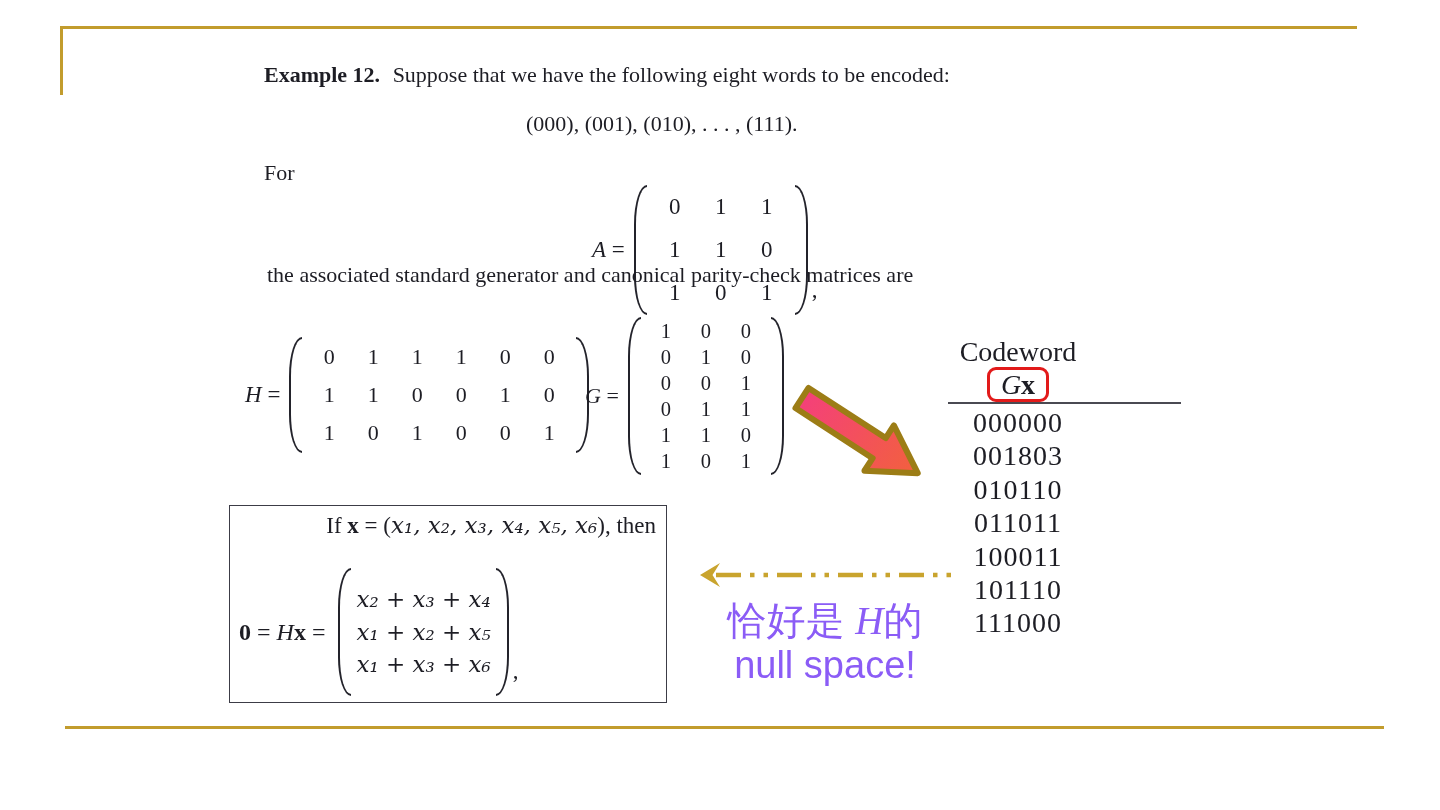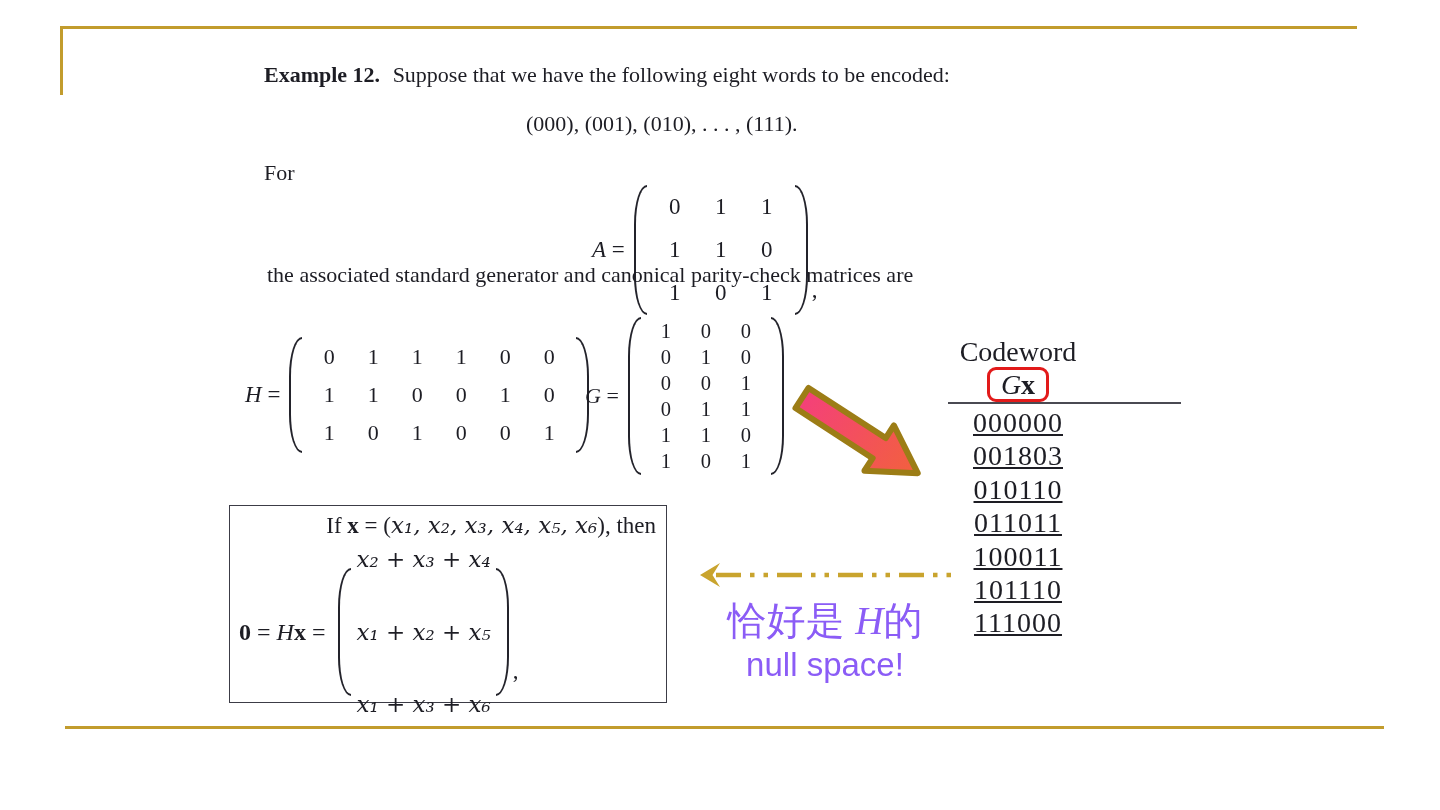--- a/index.html
+++ b/index.html
@@ -31,37 +31,37 @@
   .mxG { font-size:20.5px; } .mxG .mrow { height:26px; } .mxG .c { width:40px; }
   .mxG .mlabel { font-size:22px; }
   .comma { align-self:flex-end; padding-bottom:12px; margin-left:4px; }
 
   
   .cwtable { position:absolute; left:948px; top:336px; width:233px; font-size:28px; }
   .cwhead { position:absolute; top:0; left:0; width:140px; text-align:center; }
   .gxwrap { position:absolute; top:31px; left:0; width:140px; text-align:center; }
   .gxbox { display:inline-block; border:3px solid #0f766e; border-radius:9px; padding:0 11px; line-height:29px; }
   .cwrule { position:absolute; top:66px; left:0; width:233px; height:2px; background:#4a4a52; }
-  .cwrows { position:absolute; top:70px; left:0; width:140px; text-align:center; line-height:33.4px; letter-spacing:1px;text-decoration:underline; }
+  .cwrows { position:absolute; top:70px; left:0; width:140px; text-align:center; line-height:33.4px; letter-spacing:1px; }
 
   
   .eqbox { position:absolute; left:229px; top:505px; width:438px; height:198px;
            border:1.6px solid #3c3c46; box-sizing:border-box; font-size:23px; }
   .eqbox .l1 { position:absolute; top:6px; right:10px; white-space:nowrap; }
   .beq { position:absolute; left:9px; top:62px; height:128px; display:flex; align-items:center; }
   .beq .lead { margin-right:13px; white-space:nowrap; font-size:24px; }
-  .vrows { display:flex; flex-direction:column; justify-content:space-between;gap:40px; }
+  .vrows { display:flex; flex-direction:column; justify-content:space-between; }
   .vrow { line-height:32.5px; white-space:nowrap; }
 
   
   .anno { position:absolute; left:682px; top:598px; width:286px; text-align:center;
           font-family:"Liberation Sans", sans-serif; font-weight:bold; }
   .anno .l1 { font-size:39px; line-height:45px; font-weight:normal; }
   .anno .hvar { font-family:"Liberation Serif", serif; font-style:italic; }
-  .anno .l2 { font-size:33px; line-height:38px; margin-top:3px; font-weight:normal; }
+  .anno .l2 { font-size:38px; line-height:38px; margin-top:3px; font-weight:normal; }
 
   svg { position:absolute; overflow:visible; }
 </style>
 </head>
 <body>
 
 <div class="slide">
 
   <div class="gline" style="left: 62px; top: 26px; width: 1295px; height: 3px; background: rgb(194, 156, 45);"></div>
   <div class="gline" style="left: 60px; top: 26px; width: 3px; height: 69px; background: rgb(194, 156, 45);"></div>

